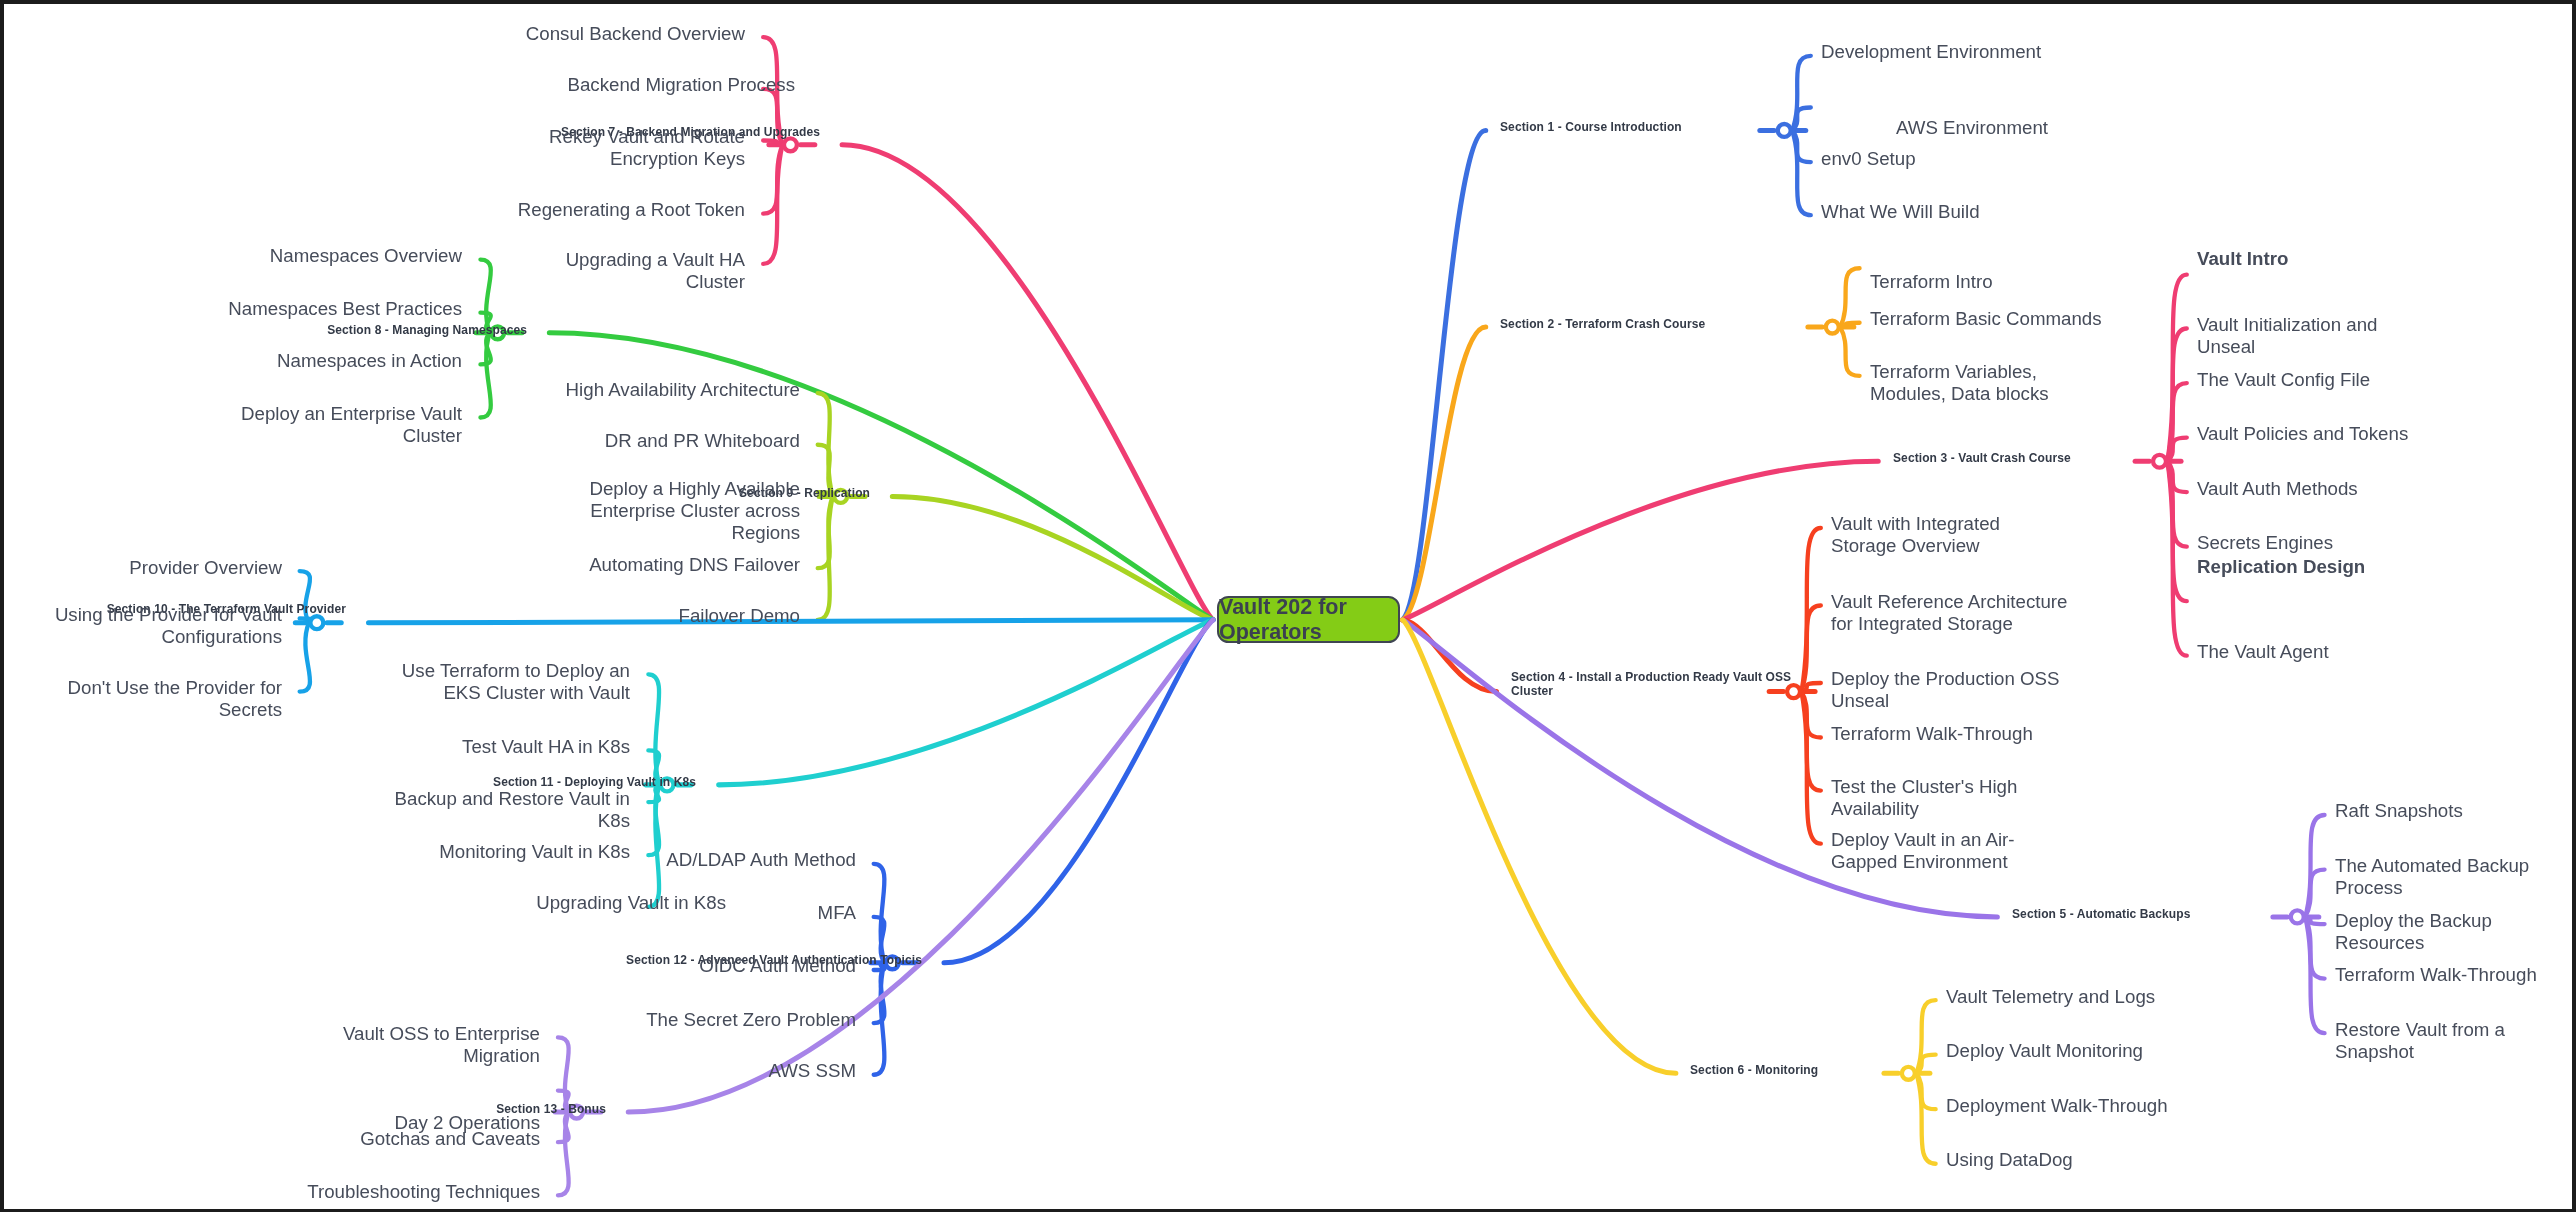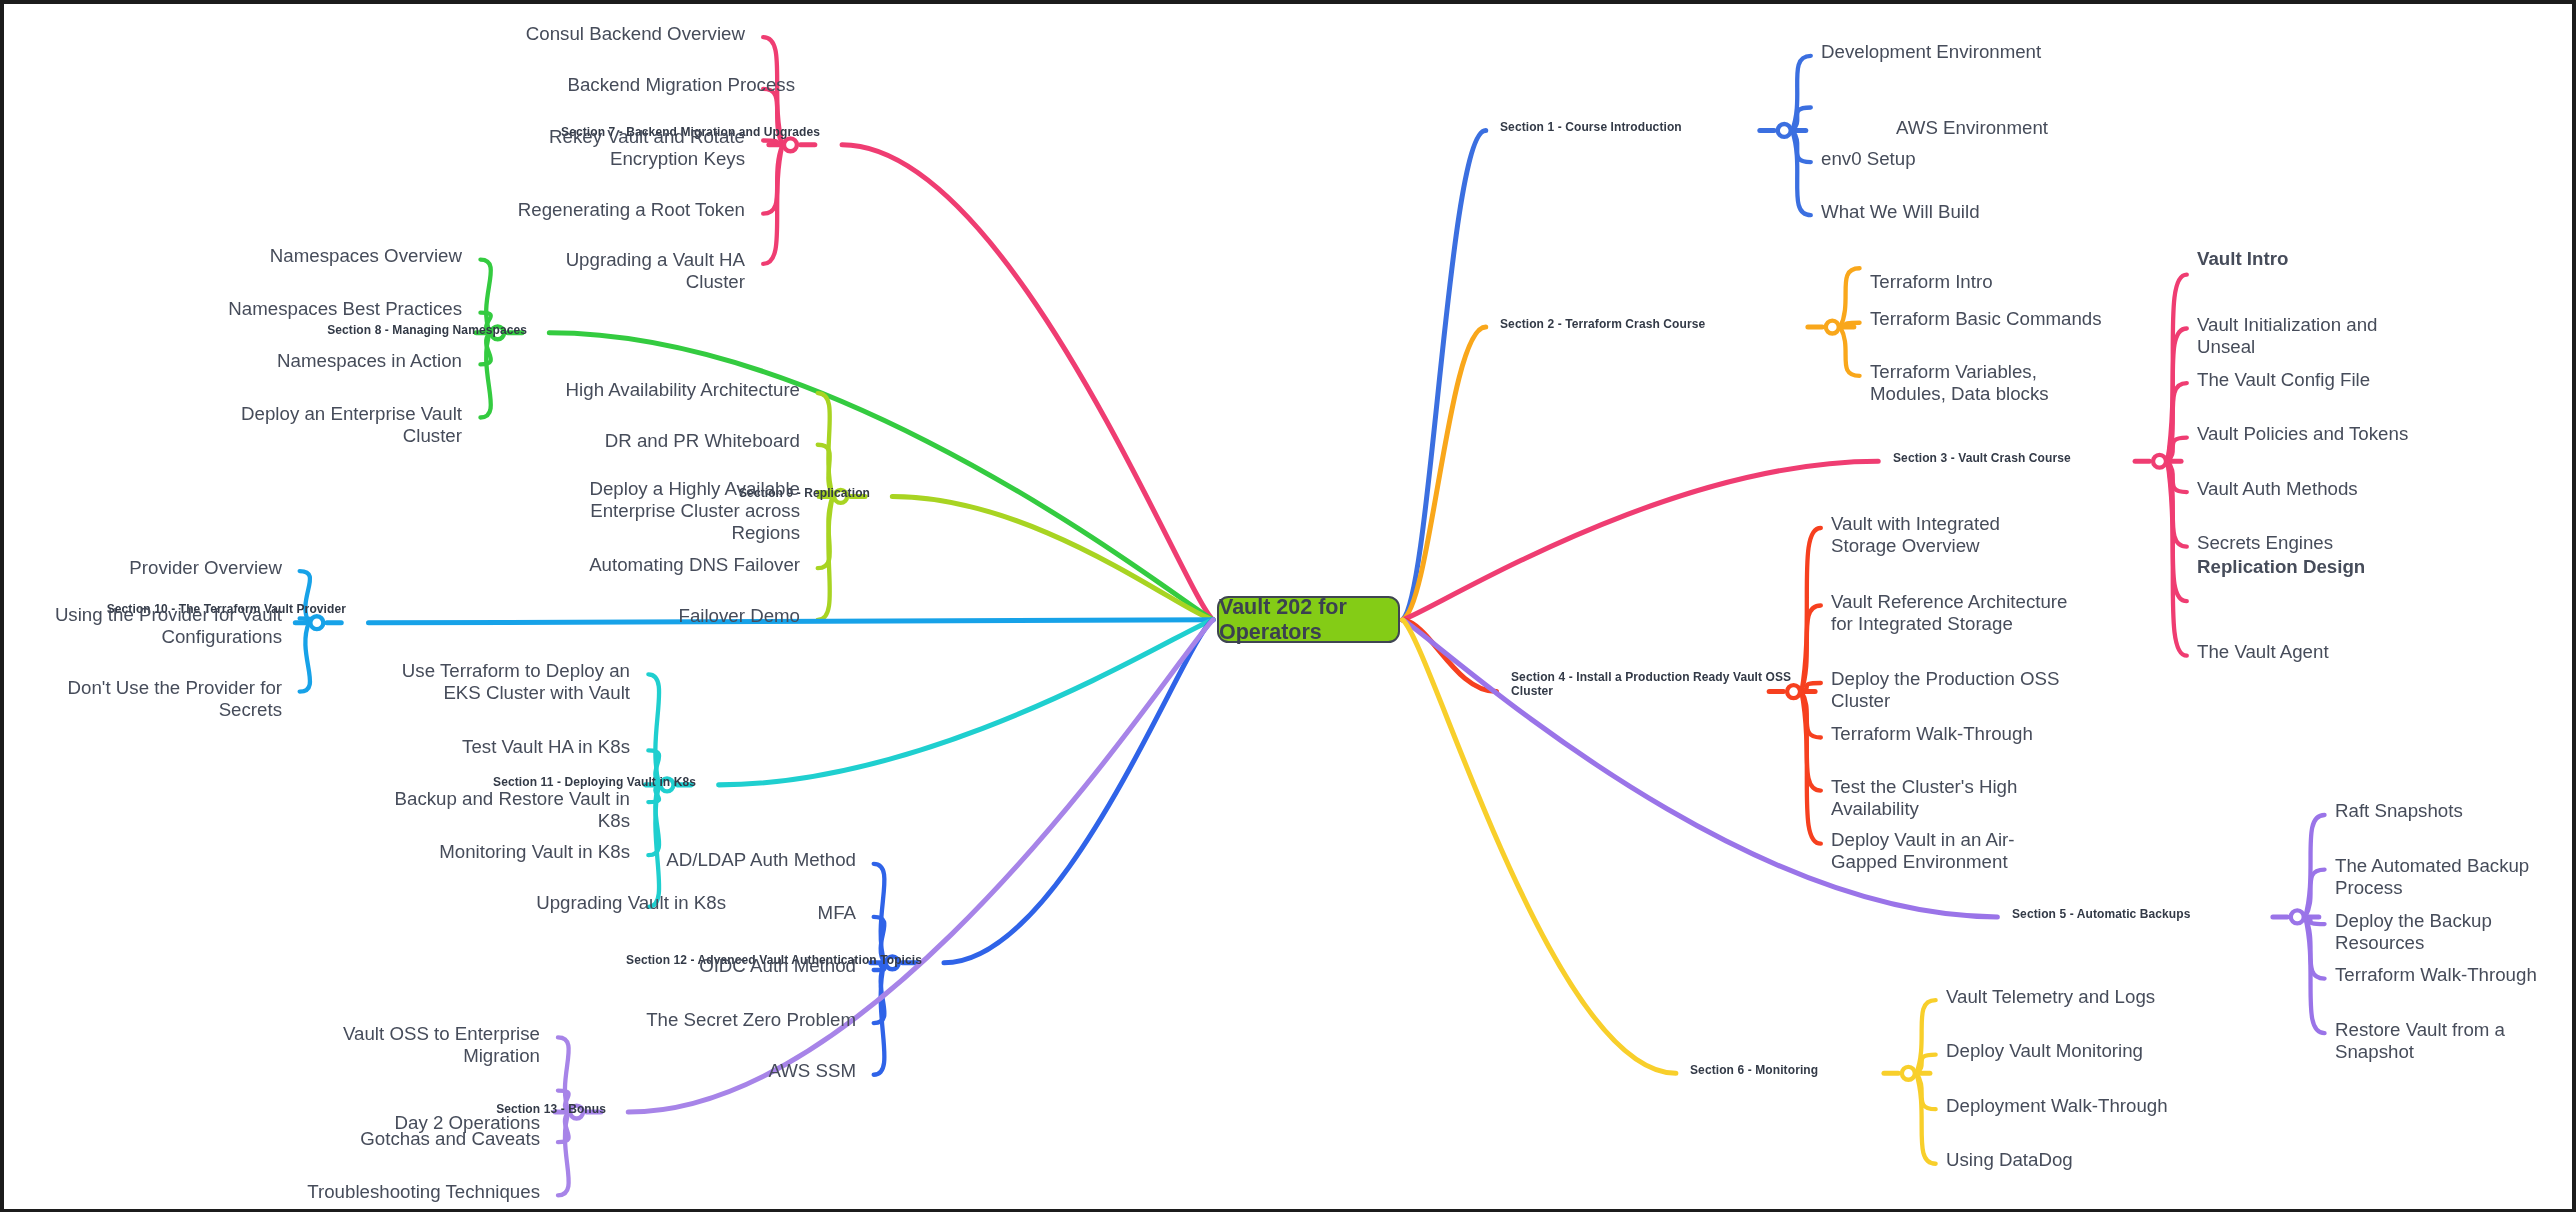--- a/index.html
+++ b/index.html
@@ -162,21 +162,21 @@
       <div class="node leaf l-right" style="max-width: 237px; white-space: normal; left: 2193px; top: 310px;">Vault Initialization and Unseal</div>
       <div class="node leaf l-right" style="max-width: 237px; white-space: normal; left: 2193px; top: 365px;">The Vault Config File</div>
       <div class="node leaf l-right" style="max-width: 237px; white-space: normal; left: 2193px; top: 419px;">Vault Policies and Tokens</div>
       <div class="node leaf l-right" style="max-width: 237px; white-space: normal; left: 2193px; top: 474px;">Vault Auth Methods</div>
       <div class="node leaf l-right" style="max-width: 237px; white-space: normal; left: 2193px; top: 528px;">Secrets Engines</div>
       <div class="node leaf l-right" style="max-width: 237px; white-space: normal; left: 2193px; top: 552px; font-weight: bold;">Replication Design</div>
       <div class="node leaf l-right" style="max-width: 237px; white-space: normal; left: 2193px; top: 637px;">The Vault Agent</div>
       <div class="node branch l-right" style="max-width: 309px; white-space: normal; left: 1507px; top: 666px;">Section 4 - Install a Production Ready Vault OSS Cluster</div>
       <div class="node leaf l-right" style="max-width: 237px; white-space: normal; left: 1827px; top: 509px;">Vault with Integrated Storage Overview</div>
       <div class="node leaf l-right" style="max-width: 237px; white-space: normal; left: 1827px; top: 587px;">Vault Reference Architecture for Integrated Storage</div>
-      <div class="node leaf l-right" style="max-width: 237px; white-space: normal; left: 1827px; top: 664px;">Deploy the Production OSS Cluster</div>
+      <div class="node leaf l-right" style="max-width: 237px; white-space: normal; left: 1827px; top: 664px;">Deploy the Production OSS Unseal</div>
       <div class="node leaf l-right" style="max-width: 237px; white-space: normal; left: 1827px; top: 719px;">Terraform Walk-Through</div>
       <div class="node leaf l-right" style="max-width: 237px; white-space: normal; left: 1827px; top: 772px;">Test the Cluster's High Availability</div>
       <div class="node leaf l-right" style="max-width: 237px; white-space: normal; left: 1827px; top: 825px;">Deploy Vault in an Air-Gapped Environment</div>
       <div class="node branch l-right" style="max-width: 309px; white-space: normal; left: 2008px; top: 903px;">Section 5 - Automatic Backups</div>
       <div class="node leaf l-right" style="max-width: 237px; white-space: normal; left: 2331px; top: 796px;">Raft Snapshots</div>
       <div class="node leaf l-right" style="max-width: 237px; white-space: normal; left: 2331px; top: 851px;">The Automated Backup Process</div>
       <div class="node leaf l-right" style="max-width: 237px; white-space: normal; left: 2331px; top: 906px;">Deploy the Backup Resources</div>
       <div class="node leaf l-right" style="max-width: 237px; white-space: normal; left: 2331px; top: 960px;">Terraform Walk-Through</div>
       <div class="node leaf l-right" style="max-width: 237px; white-space: normal; left: 2331px; top: 1015px;">Restore Vault from a Snapshot</div>
       <div class="node branch l-right" style="max-width: 309px; white-space: normal; left: 1686px; top: 1059px;">Section 6 - Monitoring</div>

